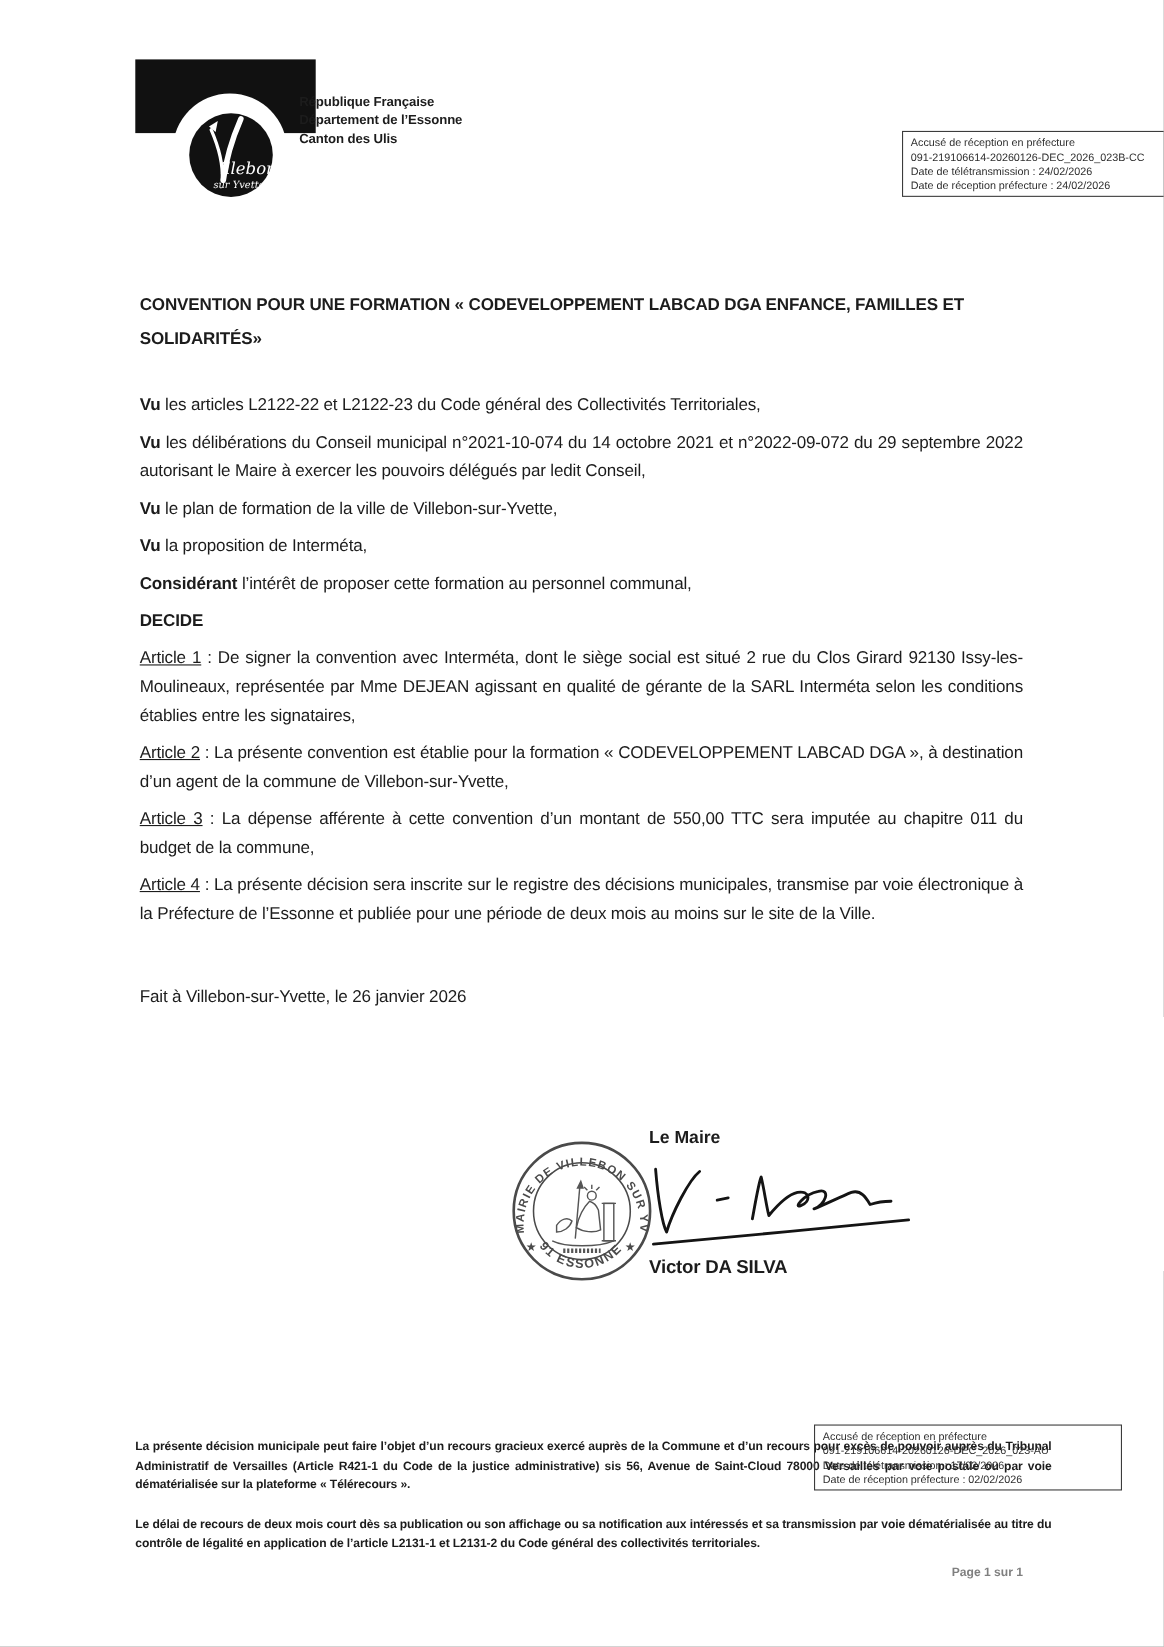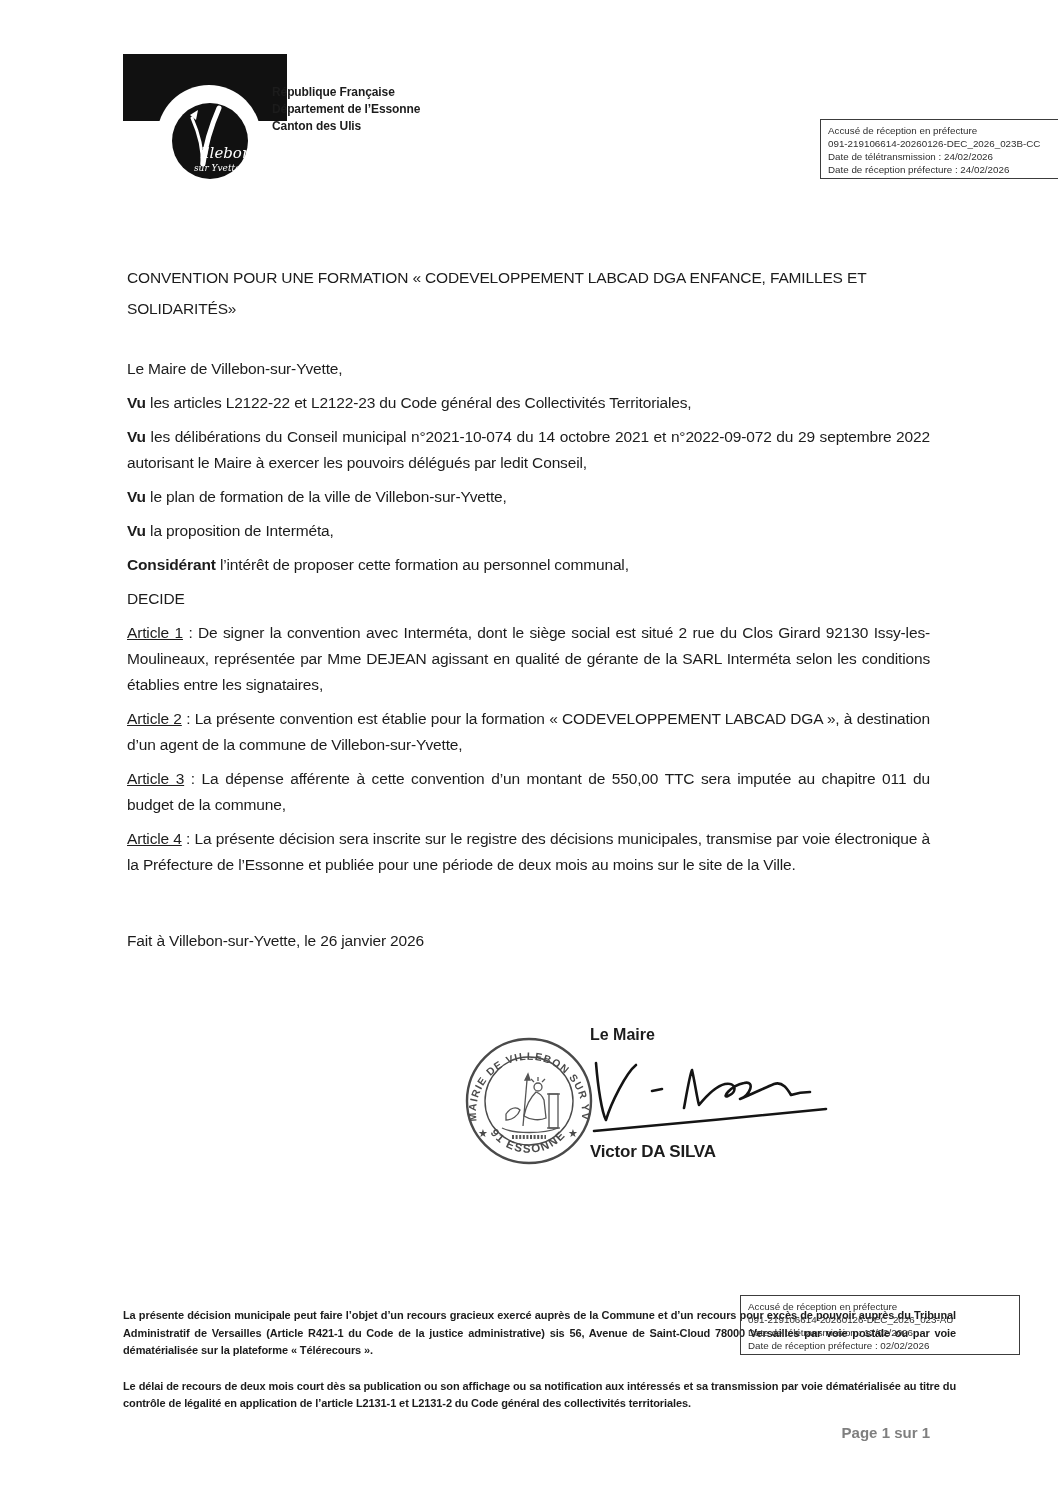--- a/index.html
+++ b/index.html
@@ -11,36 +11,36 @@
   
   .logo{position:absolute;left:122px;top:52px;width:170px;height:132px;}
   .authority{position:absolute;left:272px;top:84px;font-size:12px;font-weight:bold;line-height:17px;letter-spacing:-0.1px;}
   .decision-head{position:absolute;top:122px;right:128px;text-align:right;font-size:15.5px;font-weight:bold;line-height:23px;letter-spacing:-0.2px;}
   .stamp{position:absolute;border:1.5px solid #3c3c3c;background:transparent;box-sizing:border-box;
          font-size:9.8px;line-height:13px;color:#2f2f2f;padding:4px 7px;letter-spacing:0;white-space:nowrap;overflow:hidden;margin-left:22px;}
   .stamp-top{left:798px;top:119px;width:239px;height:60px;}
   .stamp-bottom{left:718px;top:1295px;width:280px;height:60px;}
   
   .content{position:absolute;left:127px;top:262px;width:803px;font-size:15.5px;line-height:26px;letter-spacing:-0.15px;}
-  .doc-title{font-weight:normal;line-height:31px;margin:0 0 32px 0;}
+  .doc-title{font-weight:bold;line-height:31px;margin:0 0 32px 0;}
   .content p{margin:0 0 8px 0;text-align:justify;}
   .content p.no-just{text-align:left;}
   .lead{font-weight:bold;}
   .art-lead{font-weight:normal;text-decoration:underline;}
-  .decide{text-align:right;font-weight:normal;}
+  .decide{text-align:right;font-weight:bold;}
   .dateline{margin-top:50px !important;text-align:left !important;}
   
   .sig-role{position:absolute;left:590px;top:1026px;font-size:16px;font-weight:bold;}
   .seal{position:absolute;left:464px;top:1036px;width:130px;height:130px;}
   .sig-svg{position:absolute;left:578px;top:1048px;width:266px;height:95px;}
   .sig-name{position:absolute;left:590px;top:1142px;font-size:17px;font-weight:bold;letter-spacing:-0.2px;}
   
   .footer-block{position:absolute;left:123px;top:1307px;width:833px;font-size:11px;font-weight:bold;line-height:17.5px;letter-spacing:-0.1px;}
   .footer-block p{margin:0 0 18px 0;text-align:justify;}
-  .page-number{position:absolute;right:128px;top:1424px;font-size:15px;font-weight:bold;color:#7f7f7f;text-align:center;}
+  .page-number{position:absolute;right:128px;top:1424px;font-size:11px;font-weight:bold;color:#7f7f7f;text-align:center;}
 </style>
 </head>
 <body>
 
 <div class="page">
 
   <div class="logo">
     <svg width="170" height="132" viewBox="0 0 170 132">
       <rect x="1" y="2" width="164" height="67" fill="#111111"></rect>
       <circle cx="87" cy="85" r="52" fill="#ffffff"></circle>
@@ -64,21 +64,20 @@
   <div class="stamp stamp-top">
     <div>Accusé de réception en préfecture</div>
     <div>091-219106614-20260126-DEC_2026_023B-CC</div>
     <div>Date de télétransmission : 24/02/2026</div>
     <div>Date de réception préfecture : 24/02/2026</div>
   </div>
 
   <div class="content">
     <div class="doc-title">CONVENTION POUR UNE FORMATION « CODEVELOPPEMENT LABCAD DGA ENFANCE, FAMILLES ET SOLIDARITÉS»</div>
 
-    <p><b class="lead"></b><span>Le Maire de Villebon-sur-Yvette,</span></p>
     <p><b class="lead">Vu</b><span> les articles L2122-22 et L2122-23 du Code général des Collectivités Territoriales,</span></p>
     <p><b class="lead">Vu</b><span> les délibérations du Conseil municipal n°2021-10-074 du 14 octobre 2021 et n°2022-09-072 du 29 septembre 2022 autorisant le Maire à exercer les pouvoirs délégués par ledit Conseil,</span></p>
     <p><b class="lead">Vu</b><span> le plan de formation de la ville de Villebon-sur-Yvette,</span></p>
     <p><b class="lead">Vu</b><span> la proposition de Interméta,</span></p>
     <p><b class="lead">Considérant</b><span> l’intérêt de proposer cette formation au personnel communal,</span></p>
 
     <p class="decide">DECIDE</p>
 
     <p><span class="art-lead">Article 1</span><span> : De signer la convention avec Interméta, dont le siège social est situé 2 rue du Clos Girard 92130 Issy-les-Moulineaux, représentée par Mme DEJEAN agissant en qualité de gérante de la SARL Interméta selon les conditions établies entre les signataires,</span></p>
     <p><span class="art-lead">Article 2</span><span> : La présente convention est établie pour la formation « CODEVELOPPEMENT LABCAD DGA », à destination d’un agent de la commune de Villebon-sur-Yvette,</span></p>

